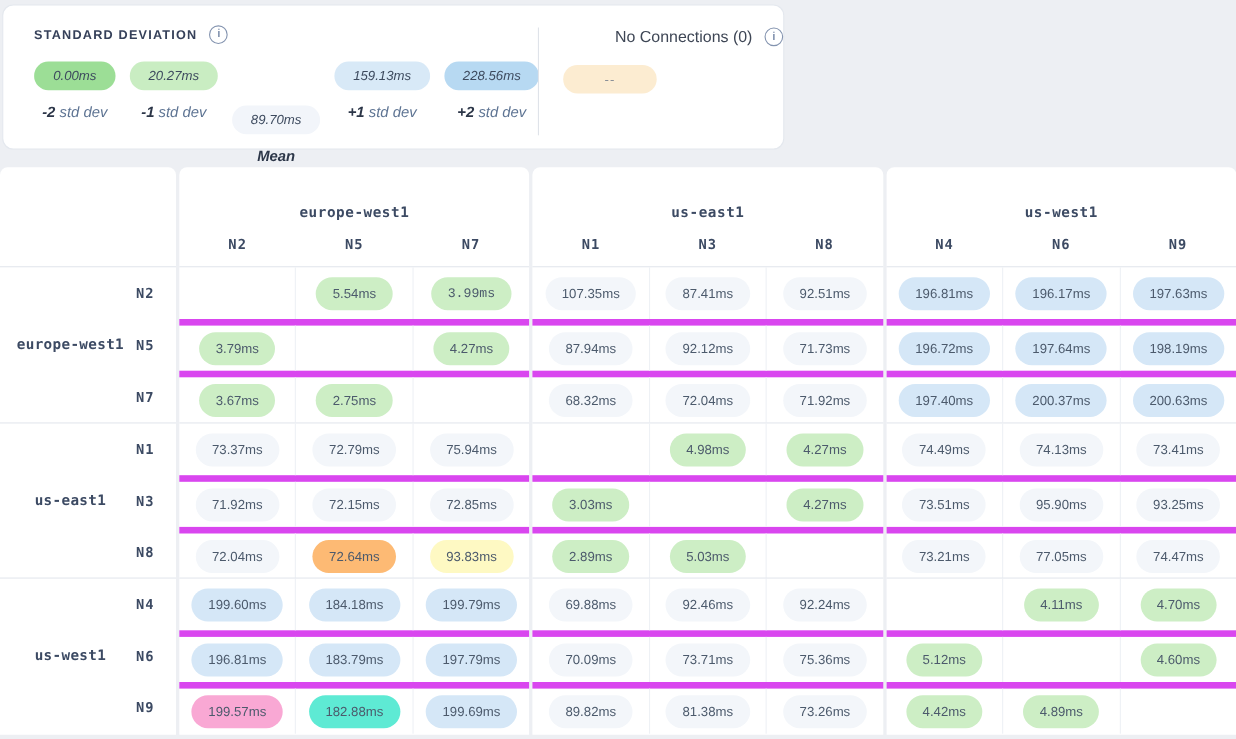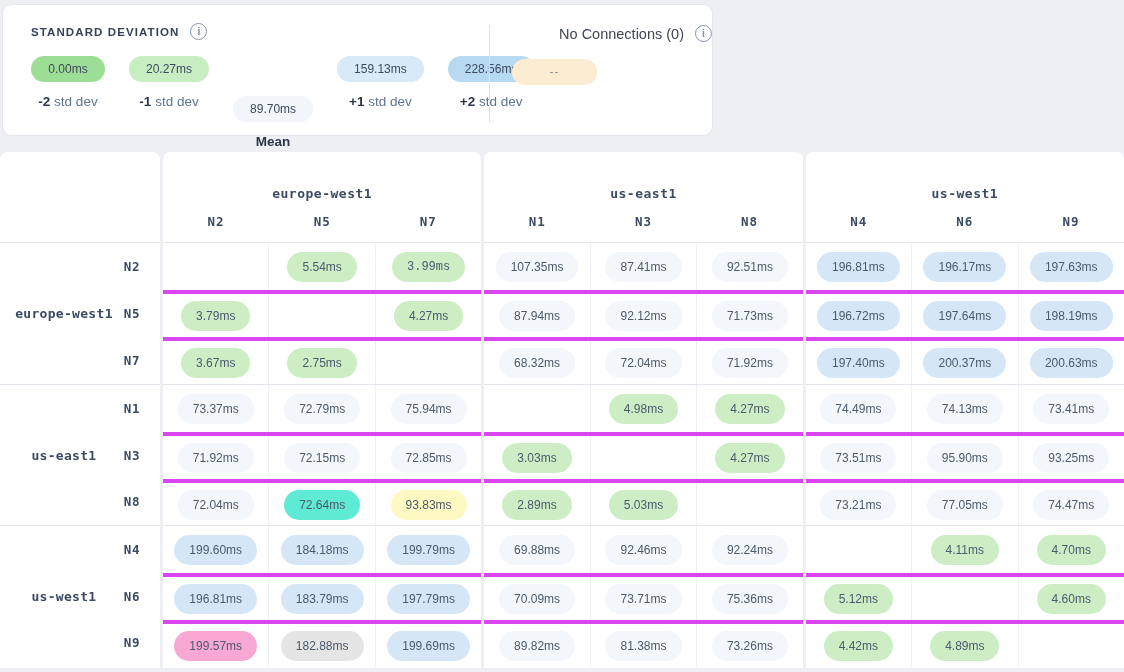--- a/index.html
+++ b/index.html
@@ -24,21 +24,21 @@
   .legend-title {
     font-size: 11.5px; font-weight: 800; letter-spacing: 1.1px;
     color: #36415a;
   }
   .info-icon {
     width: 17px; height: 17px; border: 1.6px solid #8393af; border-radius: 50%;
     color: #8393af; font-size: 10.5px; font-weight: 700;
     display: inline-flex; align-items: center; justify-content: center;
     line-height: 1; flex: 0 0 auto; cursor: pointer;
   }
-  .legend-stops { display: flex; gap: 24px; margin-top: 16px; }
+  .legend-stops { display: flex; gap: 13px; margin-top: 16px; font-style: italic; }
   .legend-stop { display: flex; flex-direction: column; align-items: center; gap: 12px; }
   .stop-pill {
     height: 26px; border-radius: 13px; padding: 0 17px; min-width: 74px;
     display: flex; align-items: center; justify-content: center;
     font-size: 12px; color: #3d4a5e;
   }
   .stop-label { font-size: 13.5px; color: #5e7493; white-space: pre; }
   .stop-label b { color: #2c3648; font-weight: 800; }
   .legend-divider { width: 1px; background: #dfe3e9; margin: 20px 0 12px 0; }
   .legend-right { flex: 1; padding: 20px 0 0 22px; }
@@ -77,21 +77,21 @@
     padding-left: 14px; font-size: 13px; letter-spacing: 0.3px;
   }
   .label-nodecol { width: 46px; display: flex; flex-direction: column; }
   .label-node {
     height: 47px; display: flex; align-items: center; justify-content: center;
     font-size: 12.5px; letter-spacing: 0.8px; padding-right: 10px;
   }
 
   
   .data-row { height: 47px; display: flex; }
-  .data-row.rsep { border-top: 4px solid #d946ef; height: 47px; }
+  .data-row.rsep { border-top: 6px solid #d946ef; height: 47px; }
   .data-cell {
     flex: 1; display: flex; align-items: center; justify-content: center;
     border-left: 1px solid #eef1f5;
   }
   .data-cell:first-child { border-left: none; }
   .latency-pill {
     height: 30px; border-radius: 15px; padding: 0 15px;
     display: flex; align-items: center; justify-content: center;
     font-size: 12px; color: #4c5a6c; white-space: nowrap;
   }
@@ -228,21 +228,21 @@
             </div>
             <div class="data-cell">
               <span class="latency-pill" style="background: rgb(243, 246, 250);">72.85ms</span>
             </div>
           </div>
           <div class="data-row rsep">
             <div class="data-cell">
               <span class="latency-pill" style="background: rgb(243, 246, 250);">72.04ms</span>
             </div>
             <div class="data-cell">
-              <span class="latency-pill" style="background: #5eead4;">72.64ms</span>
+              <span class="latency-pill" style="background: #fdba74;">72.64ms</span>
             </div>
             <div class="data-cell">
               <span class="latency-pill" style="background: #fef9c3;">93.83ms</span>
             </div>
           </div>
         </div>
         <div class="row-group gsep">
           <div class="data-row">
             <div class="data-cell">
               <span class="latency-pill" style="background: rgb(213, 231, 247);">199.60ms</span>
@@ -263,21 +263,21 @@
             </div>
             <div class="data-cell">
               <span class="latency-pill" style="background: rgb(213, 231, 247);">197.79ms</span>
             </div>
           </div>
           <div class="data-row rsep">
             <div class="data-cell">
               <span class="latency-pill" style="background: #f9a8d4;">199.57ms</span>
             </div>
             <div class="data-cell">
-              <span class="latency-pill" style="background: #e5e5e5;">182.88ms</span>
+              <span class="latency-pill" style="background: #5eead4;">182.88ms</span>
             </div>
             <div class="data-cell">
               <span class="latency-pill" style="background: rgb(213, 231, 247);">199.69ms</span>
             </div>
           </div>
         </div>
       </div>
     </div>
     <div class="panel group-panel">
       <div class="panel-header">

